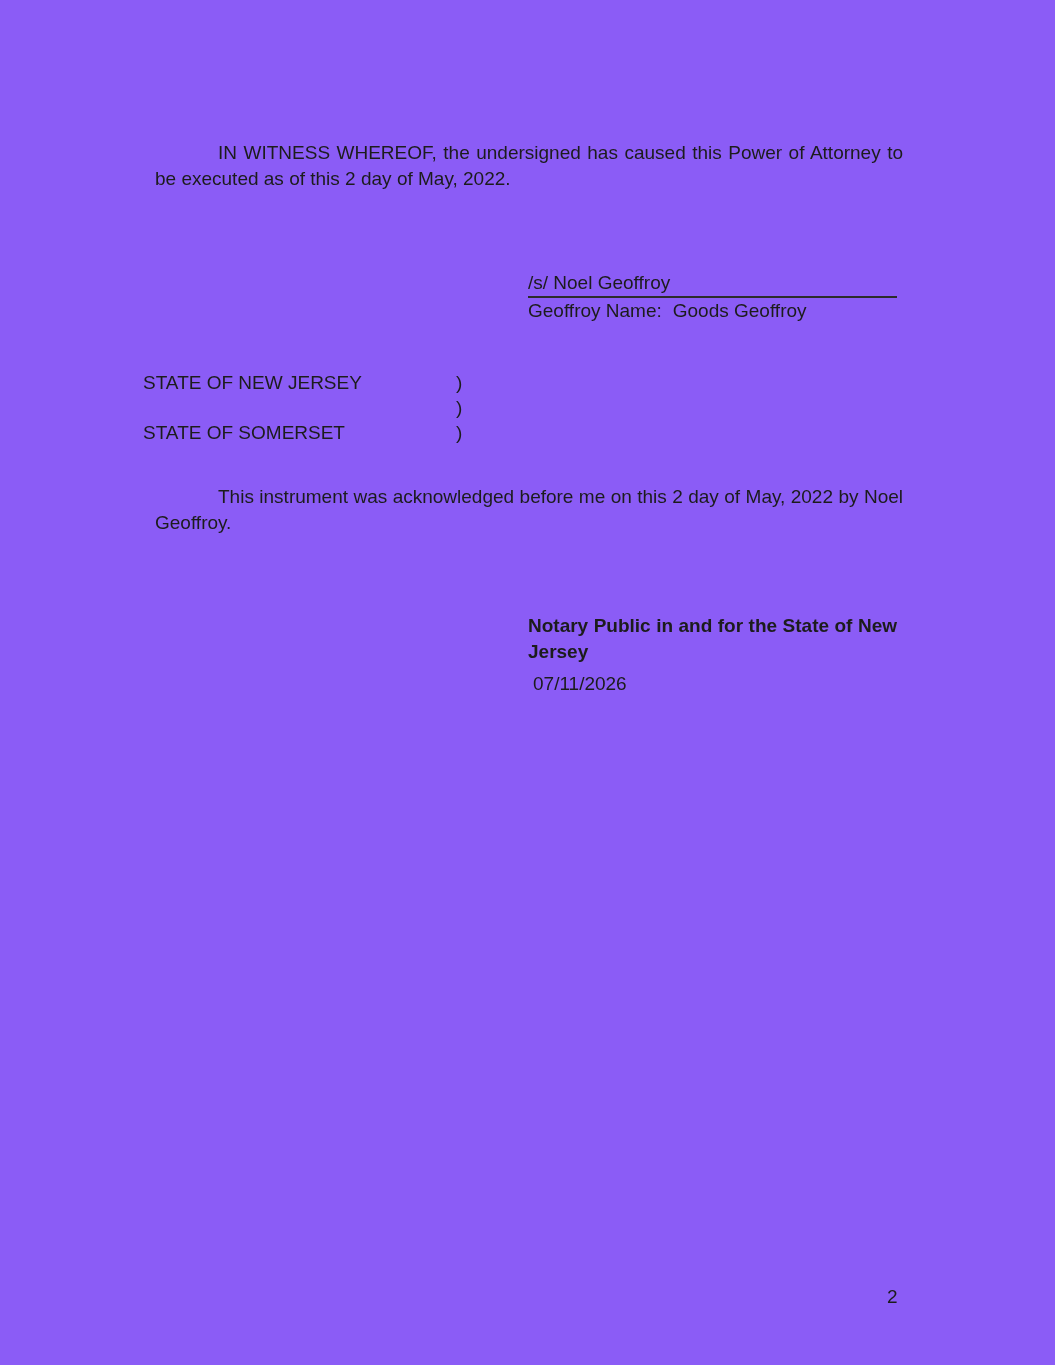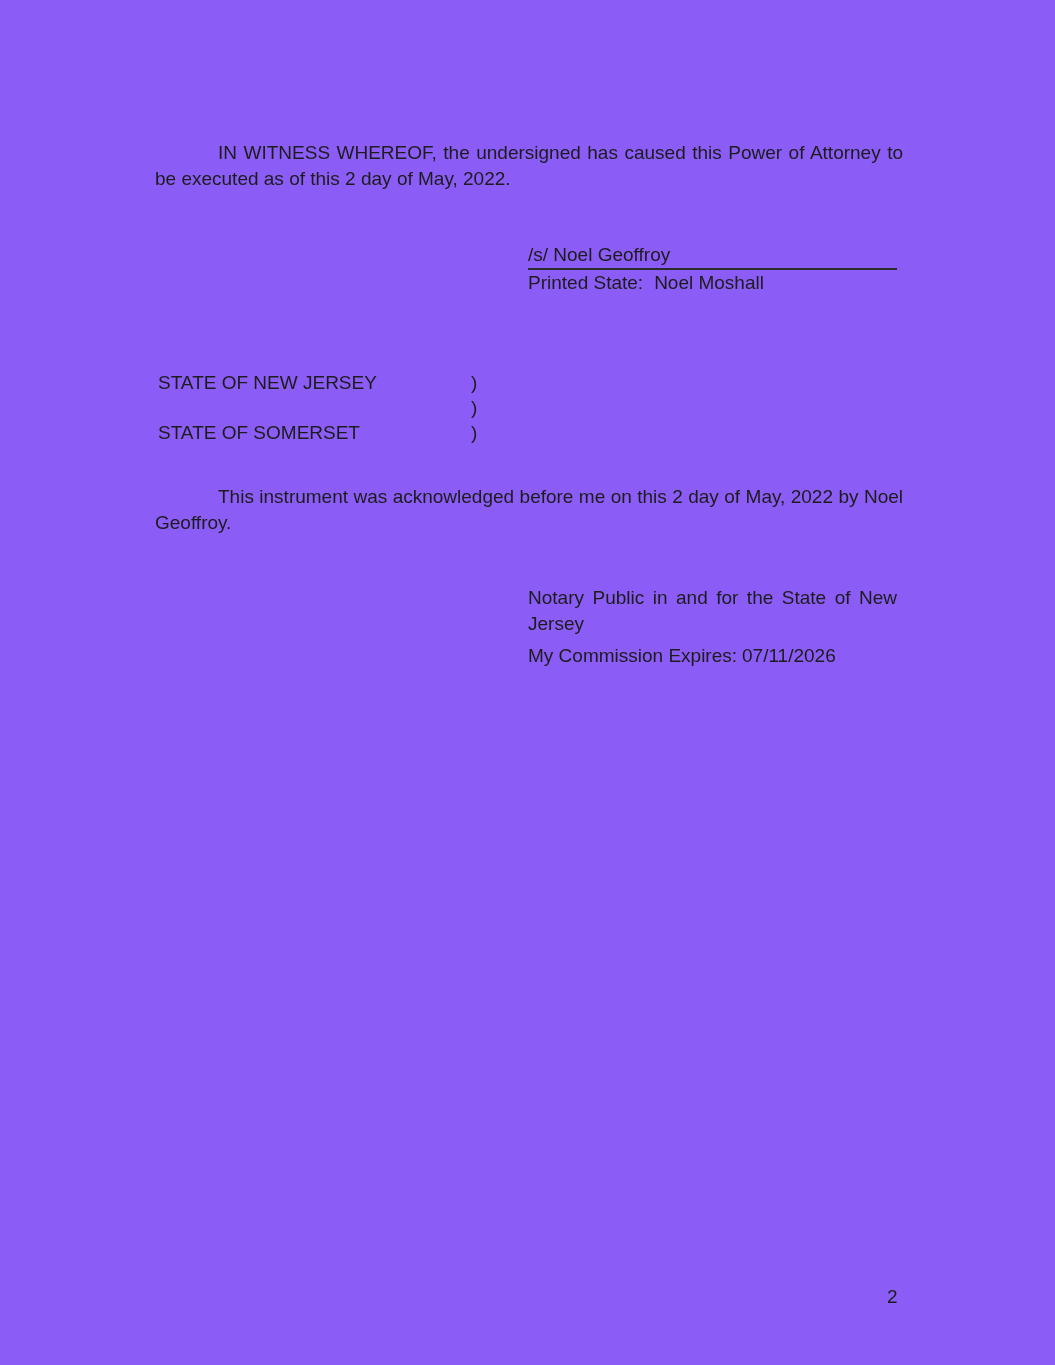--- a/index.html
+++ b/index.html
@@ -25,46 +25,48 @@
     text-align: justify;
     text-indent: 63px;
   }
   .para-witness { top: 121px; }
   .para-ack { top: 465px; }
 
   .sig-block {
     position: absolute;
     left: 528px;
     width: 369px;
+    margin-top: 28px;
   }
   .sig-block-signer { top: 242px; }
   .sig-block-notary { top: 585px; }
 
   .sig-line {
     border-bottom: 2px solid #2b2b2b;
     white-space: nowrap;
   }
   .printed-line { white-space: nowrap; }
   .printed-value { margin-left: 11px; }
 
   .venue {
     position: absolute;
-    left: 158px;
+    left: 143px;
     top: 370px;
     width: 360px;
     line-height: 25px;
   }
   .venue-row { white-space: nowrap; }
   .venue-label {
     display: inline-block;
     width: 313px;
   }
 
   .notary-title {
     text-align: justify;
+    font-weight: bold;
   }
   .commission-line {
     display: flex;
     margin-top: 6px;
   }
   .commission-label { white-space: nowrap; }
   .commission-value {
     flex: 1;
     border-bottom: 4px solid #8b5cf6;
     padding-left: 5px;
@@ -79,34 +81,33 @@
 </style>
 </head>
 <body>
 
 <div class="page">
 
   <p class="para para-witness">IN WITNESS WHEREOF, the undersigned has caused this Power of Attorney to be executed as of this 2 day of May, 2022.</p>
 
   <div class="sig-block sig-block-signer">
     <div class="sig-line">/s/ Noel Geoffroy</div>
-    <div class="printed-line"><span>Printed State:</span><span class="printed-value">Noel Moshall</span></div>
+    <div class="printed-line"><span>Geoffroy Name:</span><span class="printed-value">Goods Geoffroy</span></div>
   </div>
 
   <div class="venue">
     <div class="venue-row"><span class="venue-label">STATE OF NEW JERSEY</span><span>)</span></div>
     <div class="venue-row"><span class="venue-label"></span><span>)</span></div>
     <div class="venue-row"><span class="venue-label">STATE OF SOMERSET</span><span>)</span></div>
   </div>
 
   <p class="para para-ack">This instrument was acknowledged before me on this 2 day of May, 2022 by Noel Geoffroy.</p>
 
   <div class="sig-block sig-block-notary">
     <div class="notary-title">Notary Public in and for the State of New Jersey</div>
     <div class="commission-line">
-      <span class="commission-label">My Commission Expires:</span>
       <span class="commission-value">07/11/2026</span>
     </div>
   </div>
 
   <div class="page-number">2</div>
 
 </div>
 
 </body></html>

